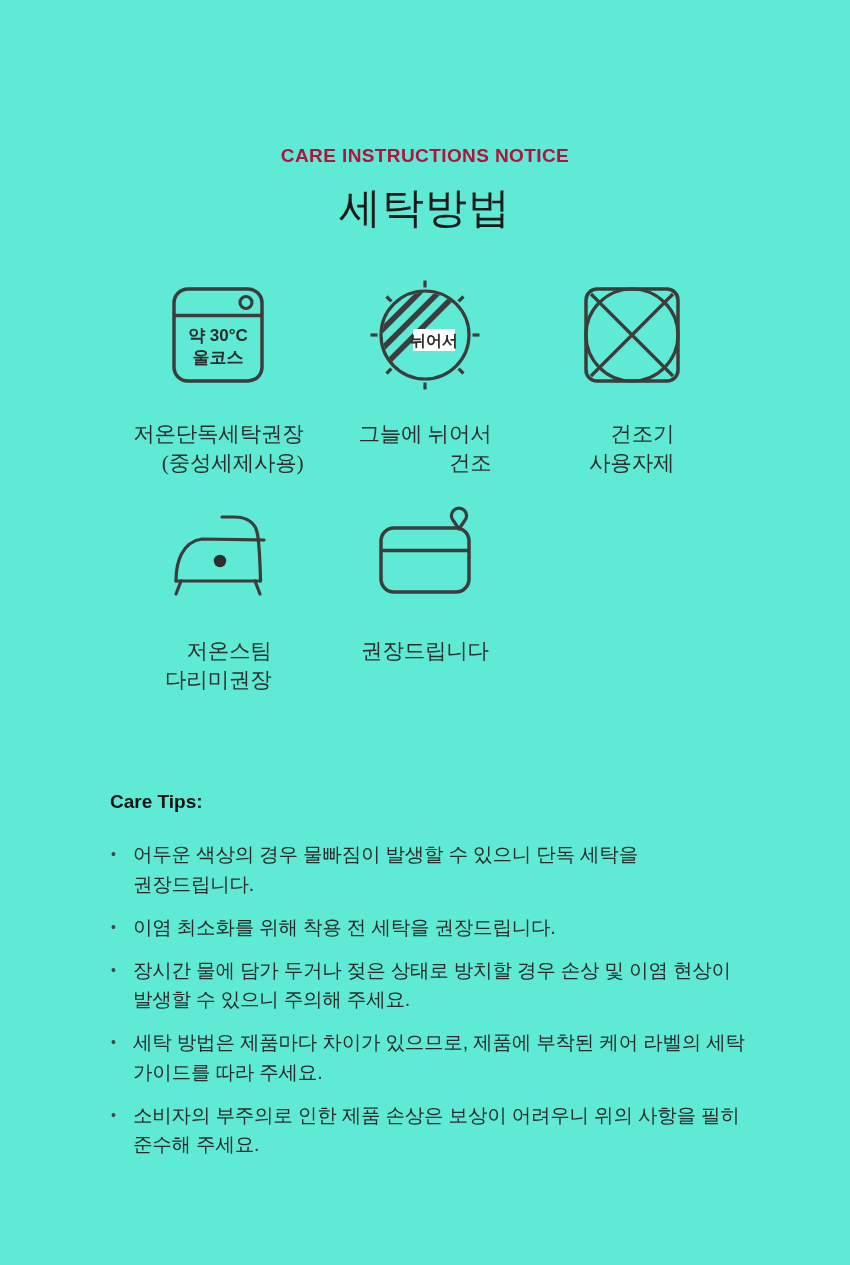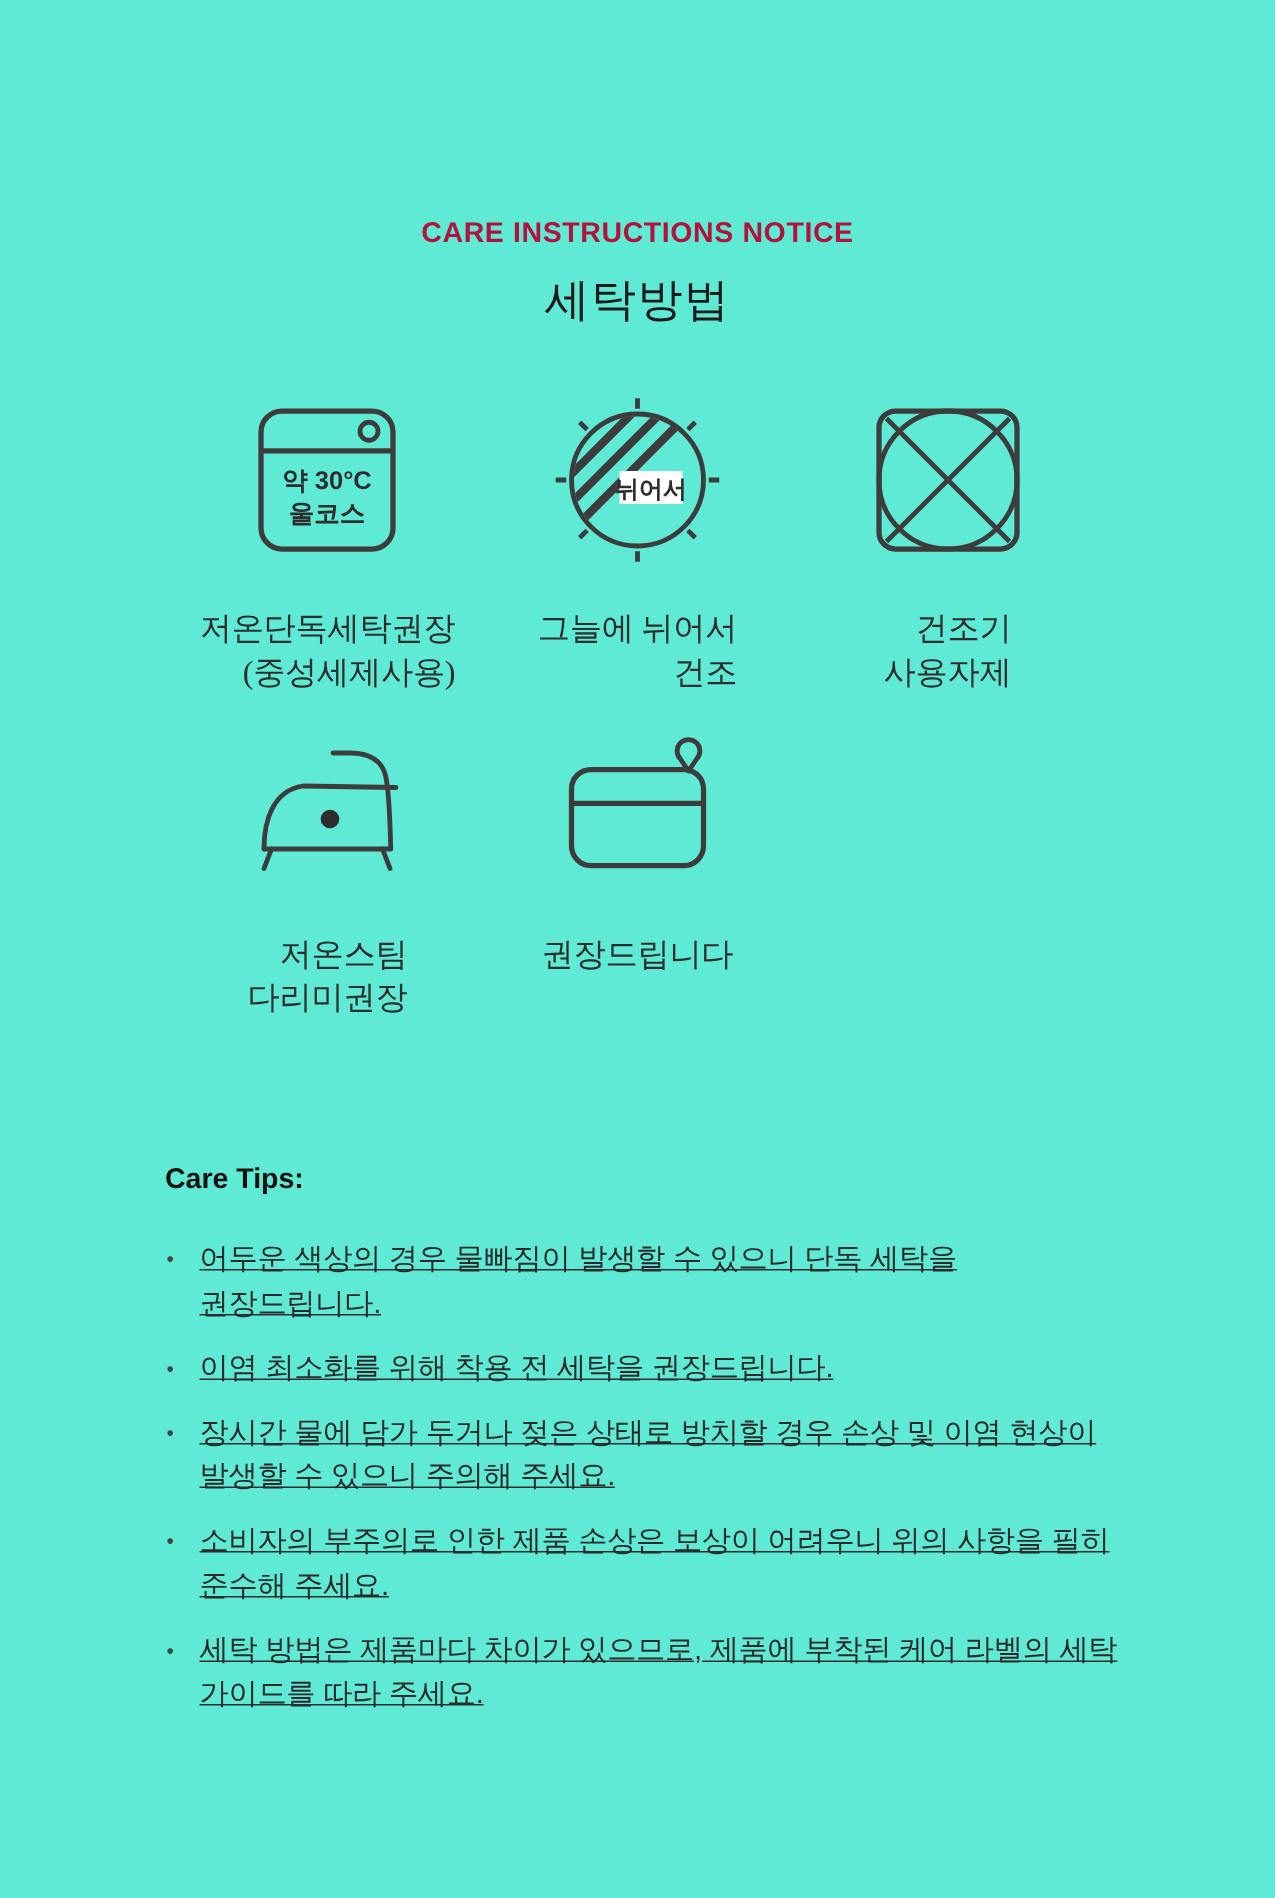--- a/index.html
+++ b/index.html
@@ -14,21 +14,21 @@
   .page { width:850px; height:1265px; background:#5eead4; padding-top:145px; }
 
   
   .eyebrow {
     text-align:center;
     font-size:19px; font-weight:800; letter-spacing:0.4px;
     color:#b3123c;
   }
   .main-title {
     text-align:center;
-    font-size:30px; font-weight:500; color:#1a1a1a;
+    font-size:42px; font-weight:500; color:#1a1a1a;
     margin-top:13px; letter-spacing:1px;
   }
 
   
   .icon-grid {
     width:620px; margin:49px auto 0 auto;
     display:grid; grid-template-columns:repeat(3,1fr);
     row-gap:24px;
   }
   .icon-cell { display:flex; flex-direction:column; align-items:center; }
@@ -44,21 +44,21 @@
     font-family:Liberation Serif, serif;
   }
   svg { display:block; }
   .stroke { fill:none; stroke:#3c3c3c; stroke-width:3.2; }
   .stroke-thick { fill:none; stroke:#3c3c3c; stroke-width:3.5; }
   .svg-txt { fill:#2d2d2d; font-family:"Liberation Sans","DejaVu Sans",sans-serif; }
 
   
   .care-tips { margin:96px 0 0 110px; width:645px; }
   .care-tips-heading { font-size:19px; font-weight:700; color:#111111; }
-  .tips-list { list-style:none; margin-top:27px;text-decoration:underline; }
+  .tips-list { list-style:none; margin-top:27px; }
   .tips-list li {
     position:relative; padding-left:23px;
     font-size:19.5px; line-height:29.5px; color:#2a2a2a;
     margin-bottom:13.5px; letter-spacing:-0.2px;
     word-break:keep-all;
   }
   .tips-list li::before {
     content:"•"; position:absolute; left:1px; top:0;
     font-size:14px; color:#444444;
   }
@@ -170,18 +170,18 @@
     </div>
 
   </div>
 
   <div class="care-tips">
     <div class="care-tips-heading">Care Tips:</div>
     <ul class="tips-list">
       <li>어두운 색상의 경우 물빠짐이 발생할 수 있으니 단독 세탁을 권장드립니다.</li>
       <li>이염 최소화를 위해 착용 전 세탁을 권장드립니다.</li>
       <li>장시간 물에 담가 두거나 젖은 상태로 방치할 경우 손상 및 이염 현상이 발생할 수 있으니 주의해 주세요.</li>
+      <li>세탁 방법은 제품마다 차이가 있으므로, 제품에 부착된 케어 라벨의 세탁 가이드를 따라 주세요.</li>
       <li>소비자의 부주의로 인한 제품 손상은 보상이 어려우니 위의 사항을 필히 준수해 주세요.</li>
-      <li>세탁 방법은 제품마다 차이가 있으므로, 제품에 부착된 케어 라벨의 세탁 가이드를 따라 주세요.</li>
     </ul>
   </div>
 
 </div>
 
 </body></html>

